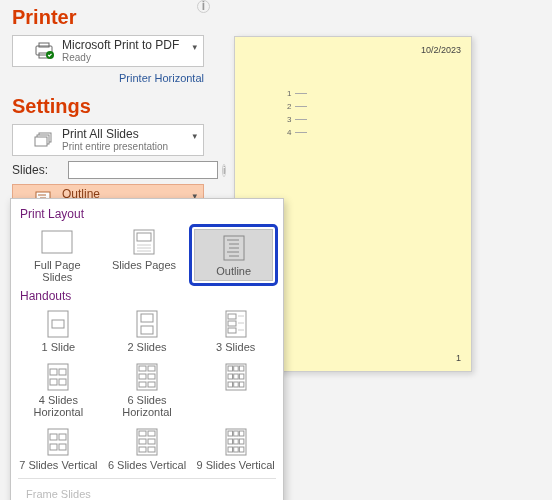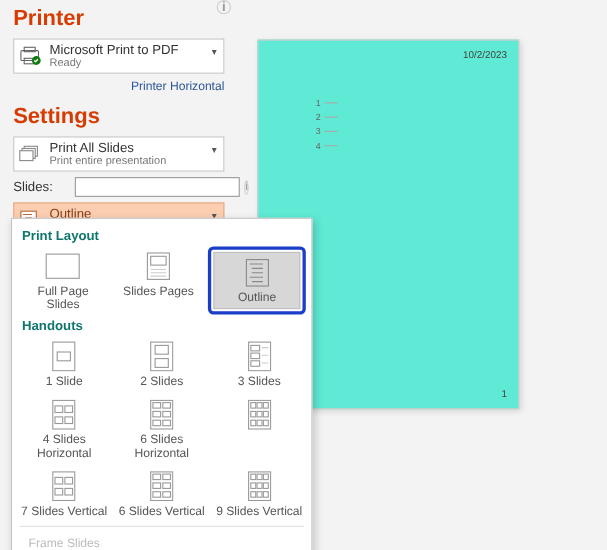--- a/index.html
+++ b/index.html
@@ -2,51 +2,51 @@
 <html><head>
 <meta charset="utf-8">
 <style>
   * { box-sizing: border-box; margin: 0; padding: 0; font-family: 'Segoe UI', Tahoma, sans-serif; }
   body { background: #f3f3f3; width: 552px; height: 500px; overflow: hidden; font-size: 12px; color: #333; }
   .root { display: flex; height: 100%; }
   .left-pane { width: 212px; padding: 6px 8px 0 12px; }
   .right-pane { flex: 1; position: relative; padding-top: 36px; }
   .section-title { color: #d83b01; font-size: 20px; font-weight: 700; margin-bottom: 6px; position: relative; }
   .info-icon { position: absolute; top: -6px; right: -6px; font-size: 12px; color: #999; border: 1px solid #ccc; width: 13px; height: 13px; border-radius: 50%; text-align: center; line-height: 11px; }
-  .dropdown { display: flex; align-items: center; border: 1px solid #c6c6c6; background: #fff; padding: 3px 4px; margin-bottom: 4px; position: relative; }
+  .dropdown { display: flex; align-items: center; border: 1px solid #c6c6c6; background: #fff; padding: 3px 21px; margin-bottom: 4px; position: relative; }
   .dd-icon { width: 22px; height: 22px; display: flex; align-items: center; justify-content: center; margin-right: 6px; }
   .dd-text-main { font-size: 12px; line-height: 1.1; color: #333; }
   .dd-text-sub  { font-size: 10px; color: #777; line-height: 1.1; }
   .dd-caret { position: absolute; right: 6px; top: 6px; font-size: 9px; color: #555; }
   .link-row { text-align: right; margin-bottom: 10px; }
   .link-row a { color: #2b579a; font-size: 11px; cursor: pointer; }
   .slides-row { display:flex; align-items:center; margin:5px 0 5px 0; }
   .slides-row label { font-size:12px; margin-right:20px; }
   .slides-row input { flex:1; height:18px; border:1px solid #999; background:#fff; font-size:11px; padding:0 3px; }
   .slides-row .smallinfo { width:13px; height:13px; border:1px solid #ccc; border-radius:50%; font-size:11px; text-align:center; line-height:11px; color:#999; margin-left:4px; }
   .outline-dd { border:1px solid #e6a887; background:#fbceb1; }
   .popup {
     position: absolute; left: 10px; top: 198px; width: 274px;
     background: #fff; border: 1px solid #c6c6c6; box-shadow: 2px 3px 8px rgba(0,0,0,0.2);
     padding: 5px;
   }
-  .pop-section-label { font-weight: 700; font-size: 12px; color: #0f766e; margin: 3px 0 3px 4px; }
+  .pop-section-label { font-weight: 400; font-size: 12px; color: #701a75; margin: 3px 0 3px 4px; }
   .grid3 { display:flex; gap:4px; }
   .grid-item { flex:1; display:flex; flex-direction:column; align-items:center; padding:4px 2px 2px 2px; cursor:pointer; }
   .grid-item .glyph { width:34px; height:28px; display:flex; align-items:center; justify-content:center; margin-bottom:4px; }
   .grid-item span.lbl { font-size:11px; text-align:center; color:#555; line-height:1.05; }
   .selected-outline { background:#d7d7d7; border:1px solid #bfbfbf; }
   .highlight-box { border:3px solid #1a3ec7; border-radius:5px; padding:2px; }
   .divider { border-top:1px solid #e0e0e0; margin:4px 2px; }
   .option-list { padding:2px 6px 3px 10px; }
   .option-list div { font-size:11px; color:#555; padding:3px 0; }
   .option-list .disabled { color:#bbb; }
   .preview-page {
     position:absolute; left:22px; top:36px; width:238px; height:336px;
-    background:#5eead4; border:1px solid #ccc; box-shadow:2px 2px 6px rgba(0,0,0,0.15);
+    background:#fef9c3; border:1px solid #ccc; box-shadow:2px 2px 6px rgba(0,0,0,0.15);
     padding:14px;
   }
   .preview-date { position:absolute; right:10px; top:8px; font-size:9px; color:#444; }
   .preview-pg { position:absolute; right:10px; bottom:8px; font-size:9px; color:#444; }
   .preview-lines { position:absolute; top:52px; left:52px; display:flex; flex-direction:column; gap:4px; }
   .preview-lines div { display:flex; align-items:center; gap:4px; font-size:8px; color:#666; }
   .mini-bar { width:12px; height:1px; background:#aaa; display:inline-block; }
 </style>
 </head>
 <body>

